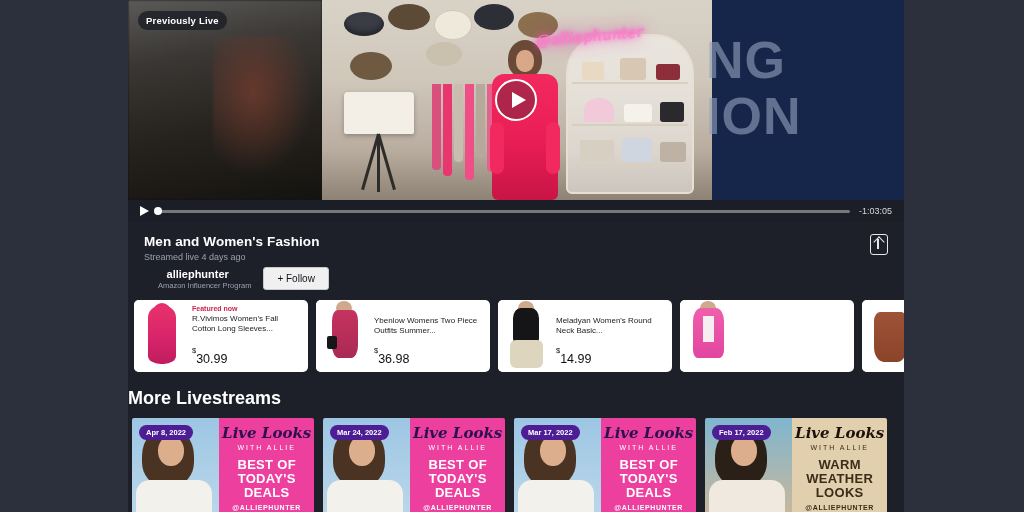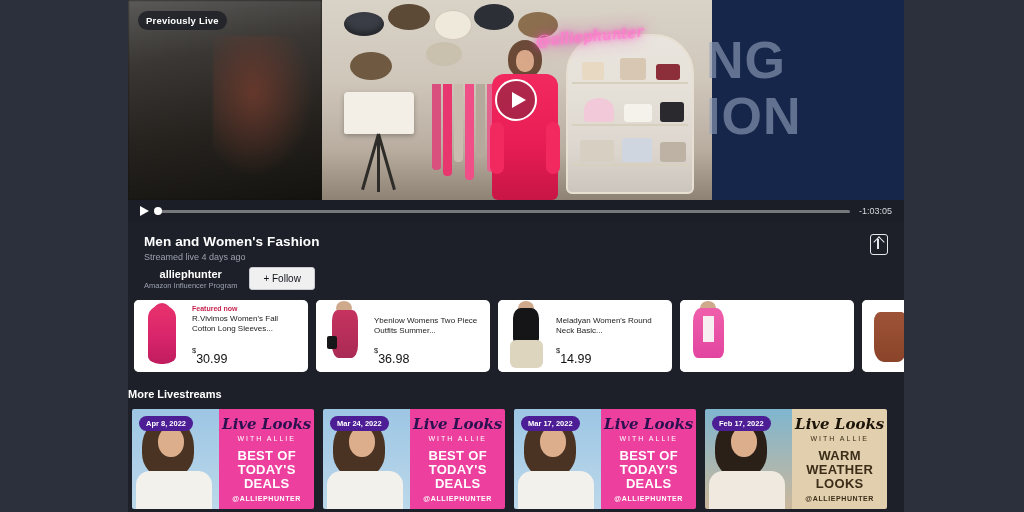--- a/index.html
+++ b/index.html
@@ -102,21 +102,21 @@
   .track { position:relative; flex:1 1 auto; height:3px; background:rgba(255,255,255,.4); border-radius:2px; }
   .track .knob { position:absolute; left:0; top:50%; transform:translate(-50%,-50%); width:8px;height:8px;border-radius:50%;background:#fff; }
   .time { color:#d5d8de; font-size:9px; flex:0 0 auto; }
 
   
   .meta { padding:12px 16px 0 16px; position:relative; }
   .vtitle { color:#fff; font-size:13.5px; font-weight:bold; letter-spacing:.1px; }
   .vsub { color:#9aa0ad; font-size:9px; margin-top:3px; }
   .creator-row { display:flex; align-items:center; gap:12px; margin-top:5px; }
   .cname { color:#fff; font-size:11px; font-weight:bold;text-align:center; }
-  .cprog { color:#9aa0ad; font-size:7.5px; margin-top:1px; }
+  .cprog { color:#9aa0ad; font-size:7.5px; margin-top:1px;margin-left:14px; }
   .followbtn {
     background:#f0f0f1; color:#12141a; border:1px solid #c9cbd1; border-radius:3px;
     font-size:10px; padding:5px 13px; cursor:pointer; font-family:"Liberation Sans", sans-serif;
   }
   .share {
     position:absolute; right:16px; top:12px; width:18px; height:21px;
     border:1.6px solid #e6e8ec; border-radius:3px;
   }
   .share:before { content:""; position:absolute; left:6.4px; top:4px; width:1.8px; height:10px; background:#e6e8ec; }
   .share:after {
@@ -144,21 +144,21 @@
   .g2 { left:16px; top:10px; width:26px; height:48px; background:linear-gradient(180deg,#c6335f,#a92a55); border-radius:22% 22% 26% 26%; }
   .g2b { left:11px; top:36px; width:10px; height:13px; background:#17171a; border-radius:2px; }
   .g3t { left:15px; top:8px; width:26px; height:34px; background:#151518; border-radius:30% 30% 12% 12%; }
   .g3b { left:12px; top:40px; width:33px; height:28px; background:#ded5bf; border-radius:6px; }
   .g4 { left:13px; top:8px; width:31px; height:50px; background:linear-gradient(180deg,#ef5fab,#e245a0); border-radius:26% 26% 16% 16%; }
   .g4b { left:23px; top:16px; width:11px; height:26px; background:#f6eef0; }
   .g5 { left:12px; top:12px; width:33px; height:50px; background:linear-gradient(180deg,#9e5338,#8a4429); border-radius:18% 18% 30% 30%; }
   .headform { left:20px; top:1px; width:16px; height:14px; background:#cfa98c; border-radius:50%; }
 
   
-  .sect-h { color:#fff; font-size:11px; font-weight:bold; padding:16px 0 0 0; margin-left:-4px; }
+  .sect-h { color:#fff; font-size:18px; font-weight:bold; padding:16px 0 0 0; margin-left:-4px; }
   .lsrow { display:flex; gap:9px; padding:9px 0 0 0; }
   .lscard { flex:0 0 auto; width:182px; position:relative; }
   .lsimg { width:182px; height:100px; display:flex; overflow:hidden; border-radius:2px; position:relative; }
   .lsleft { flex:0 0 48%; position:relative; overflow:hidden; }
   .lsright { flex:1 1 auto; position:relative; }
   .lsdate {
     position:absolute; left:7px; top:7px; z-index:4;
     background:#4c1d95; color:#fff; font-size:7.5px; font-weight:bold;
     padding:3px 7px; border-radius:9px; white-space:nowrap;
   }

